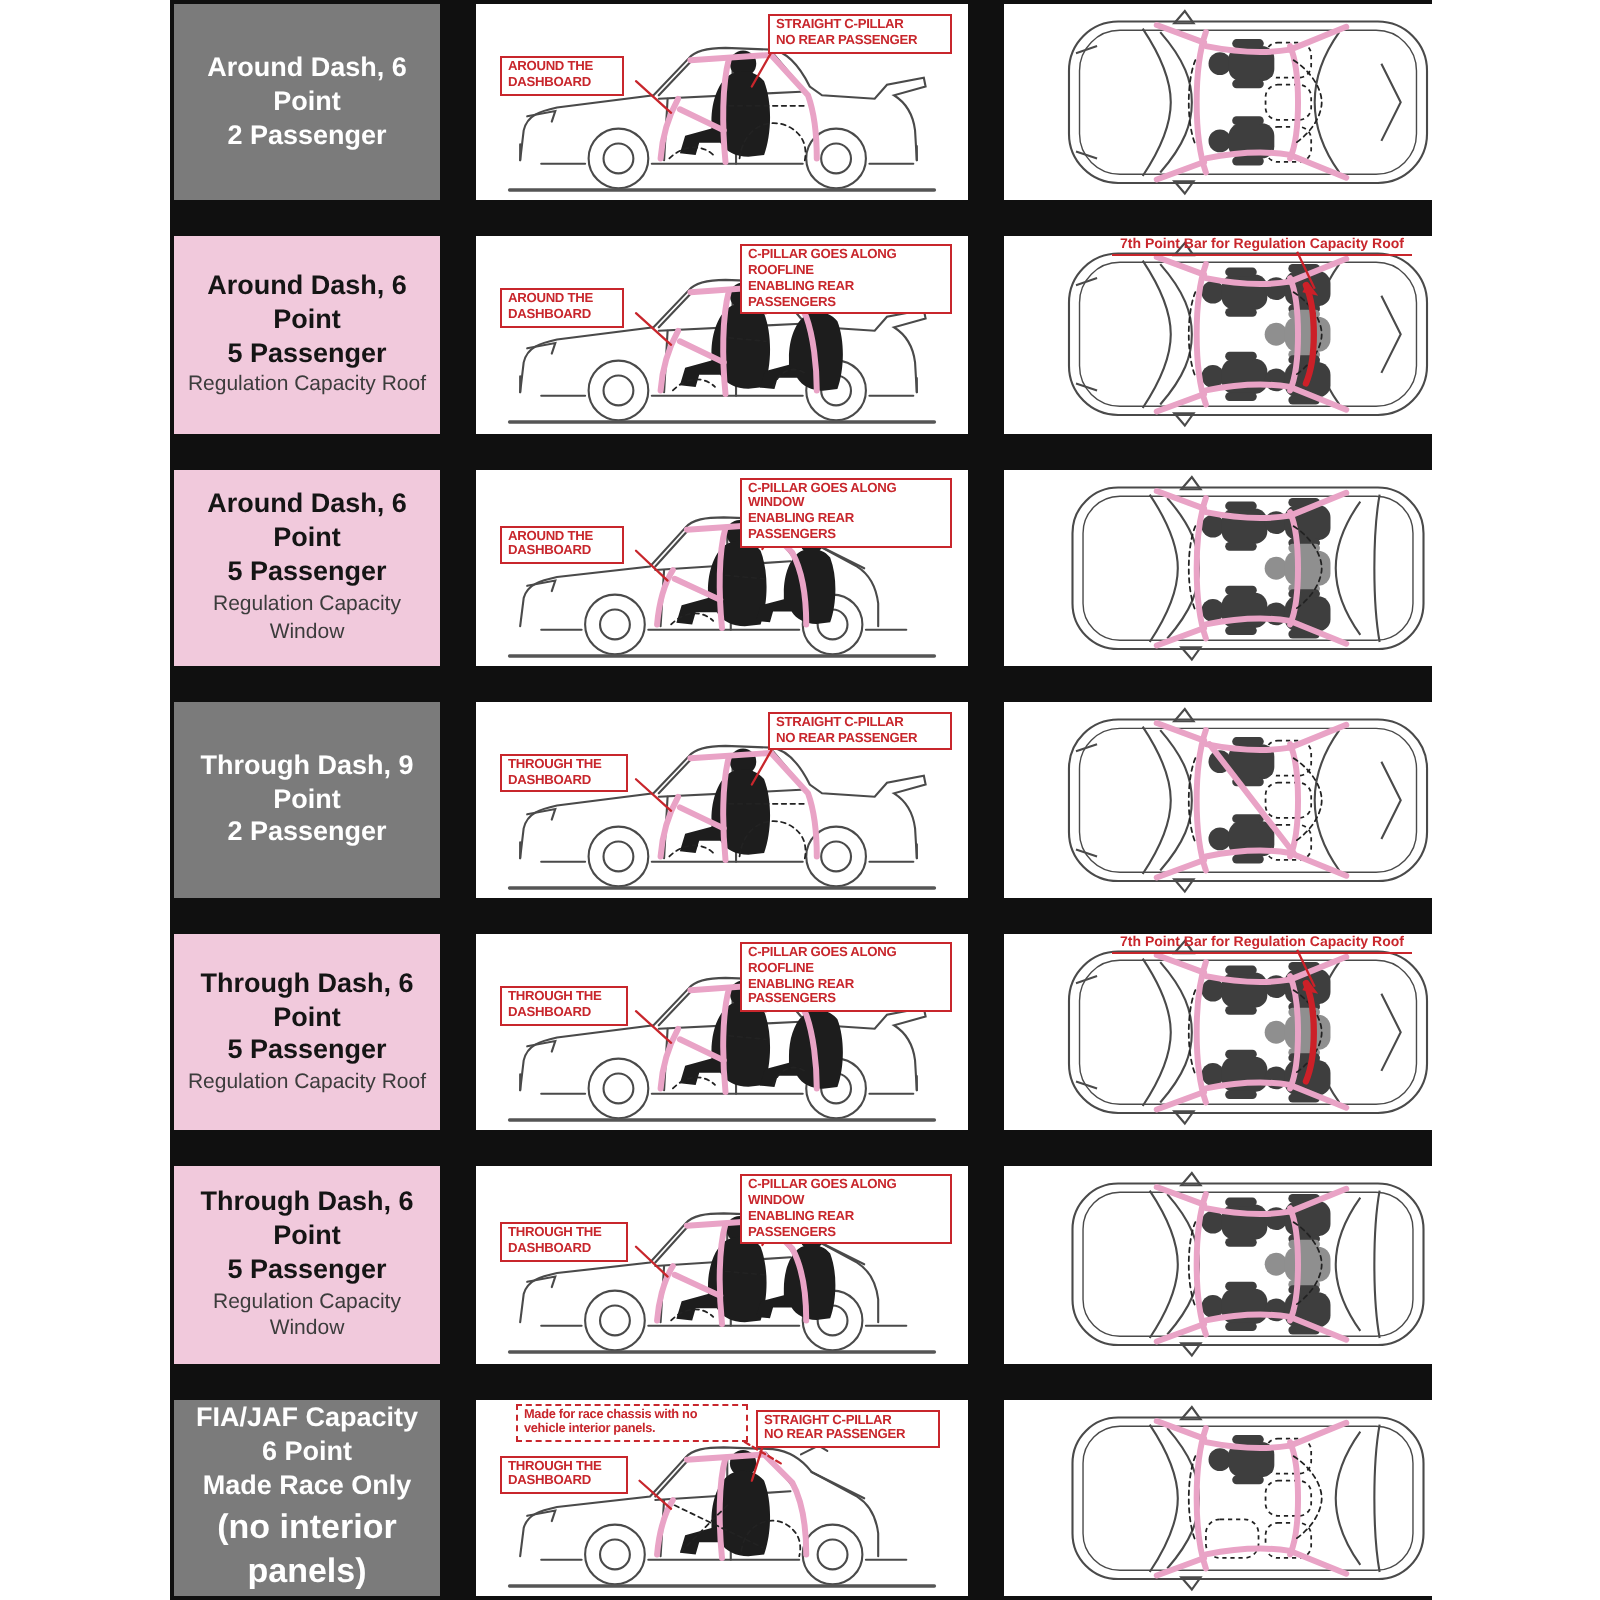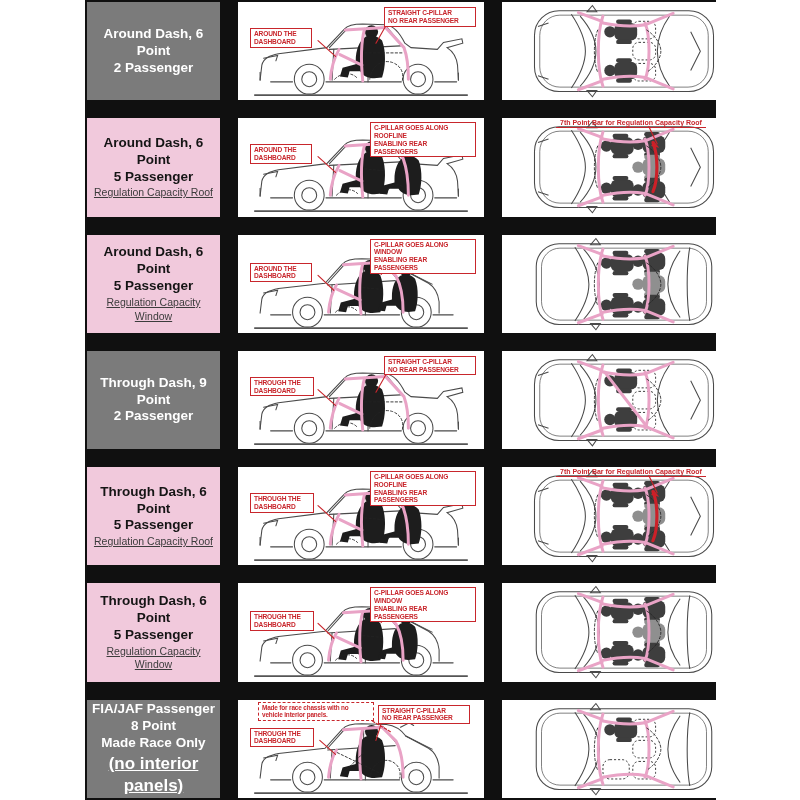--- a/index.html
+++ b/index.html
@@ -11,21 +11,21 @@
     grid-template-rows:repeat(7,1fr);
     gap:18px;padding:2px;box-sizing:border-box;
   }
   .cell{position:relative;overflow:hidden;}
   .label-cell{display:flex;flex-direction:column;justify-content:center;align-items:center;text-align:center;padding:4px;box-sizing:border-box;}
   .row-gray{background:#7b7b7b;}
   .row-pink{background:#f1c9dc;}
   .row-gray .t1{color:#fff;}
   .row-pink .t1{color:#151515;}
   .t1{font-size:13.5px;font-weight:700;line-height:1.25;}
-  .sub{font-size:10.5px;line-height:1.3;margin-top:1px;text-decoration:underline;}
+  .sub{font-size:10.5px;line-height:1.3;margin-top:1px;}
   .row-pink .sub{color:#3c3c3c;font-weight:400;}
   .row-gray .sub{color:#fff;font-weight:700;font-size:17px;}
   .t1:empty,.sub:empty{display:none;}
   .art-cell{background:#ffffff;}
   .art-cell svg{display:block;width:100%;height:100%;}
   .note{
     position:absolute;border:1.6px solid #c8262c;background:#fff;color:#c8262c;
     font-weight:700;font-size:6.6px;line-height:1.18;padding:1px 3px;
     white-space:pre-line;letter-spacing:-0.15px;box-sizing:border-box;
   }
@@ -372,22 +372,22 @@
       <use href="#pax-top" transform="translate(102,32)" fill="#3e3e3e"></use>
       <use href="#pax-top" transform="translate(102,80)" fill="#3e3e3e"></use>
       <use href="#pax-top" transform="translate(138,30)" fill="#3e3e3e"></use>
       <use href="#pax-top" transform="translate(138,56)" fill="#8f8f8f"></use>
       <use href="#pax-top" transform="translate(138,82)" fill="#3e3e3e"></use>
       <use href="#cage-top"></use>
     </svg>
   </div>
 
   <div class="cell label-cell row-gray">
-    <div class="t1">FIA/JAF Passenger</div>
-    <div class="t1">8 Point</div>
+    <div class="t1">FIA/JAF Capacity</div>
+    <div class="t1">6 Point</div>
     <div class="t1">Made Race Only</div>
     <div class="sub">(no interior panels)</div>
   </div>
   <div class="cell art-cell">
     <svg viewBox="0 0 246 112">
       <use href="#side-hatch"></use>
       <use href="#person-side" transform="translate(94,28)"></use>
       <use href="#cage-hatch-straight"></use>
     </svg>
     <div class="note dashed" style="left:20px;top:2px;width:116px">Made for race chassis with no

